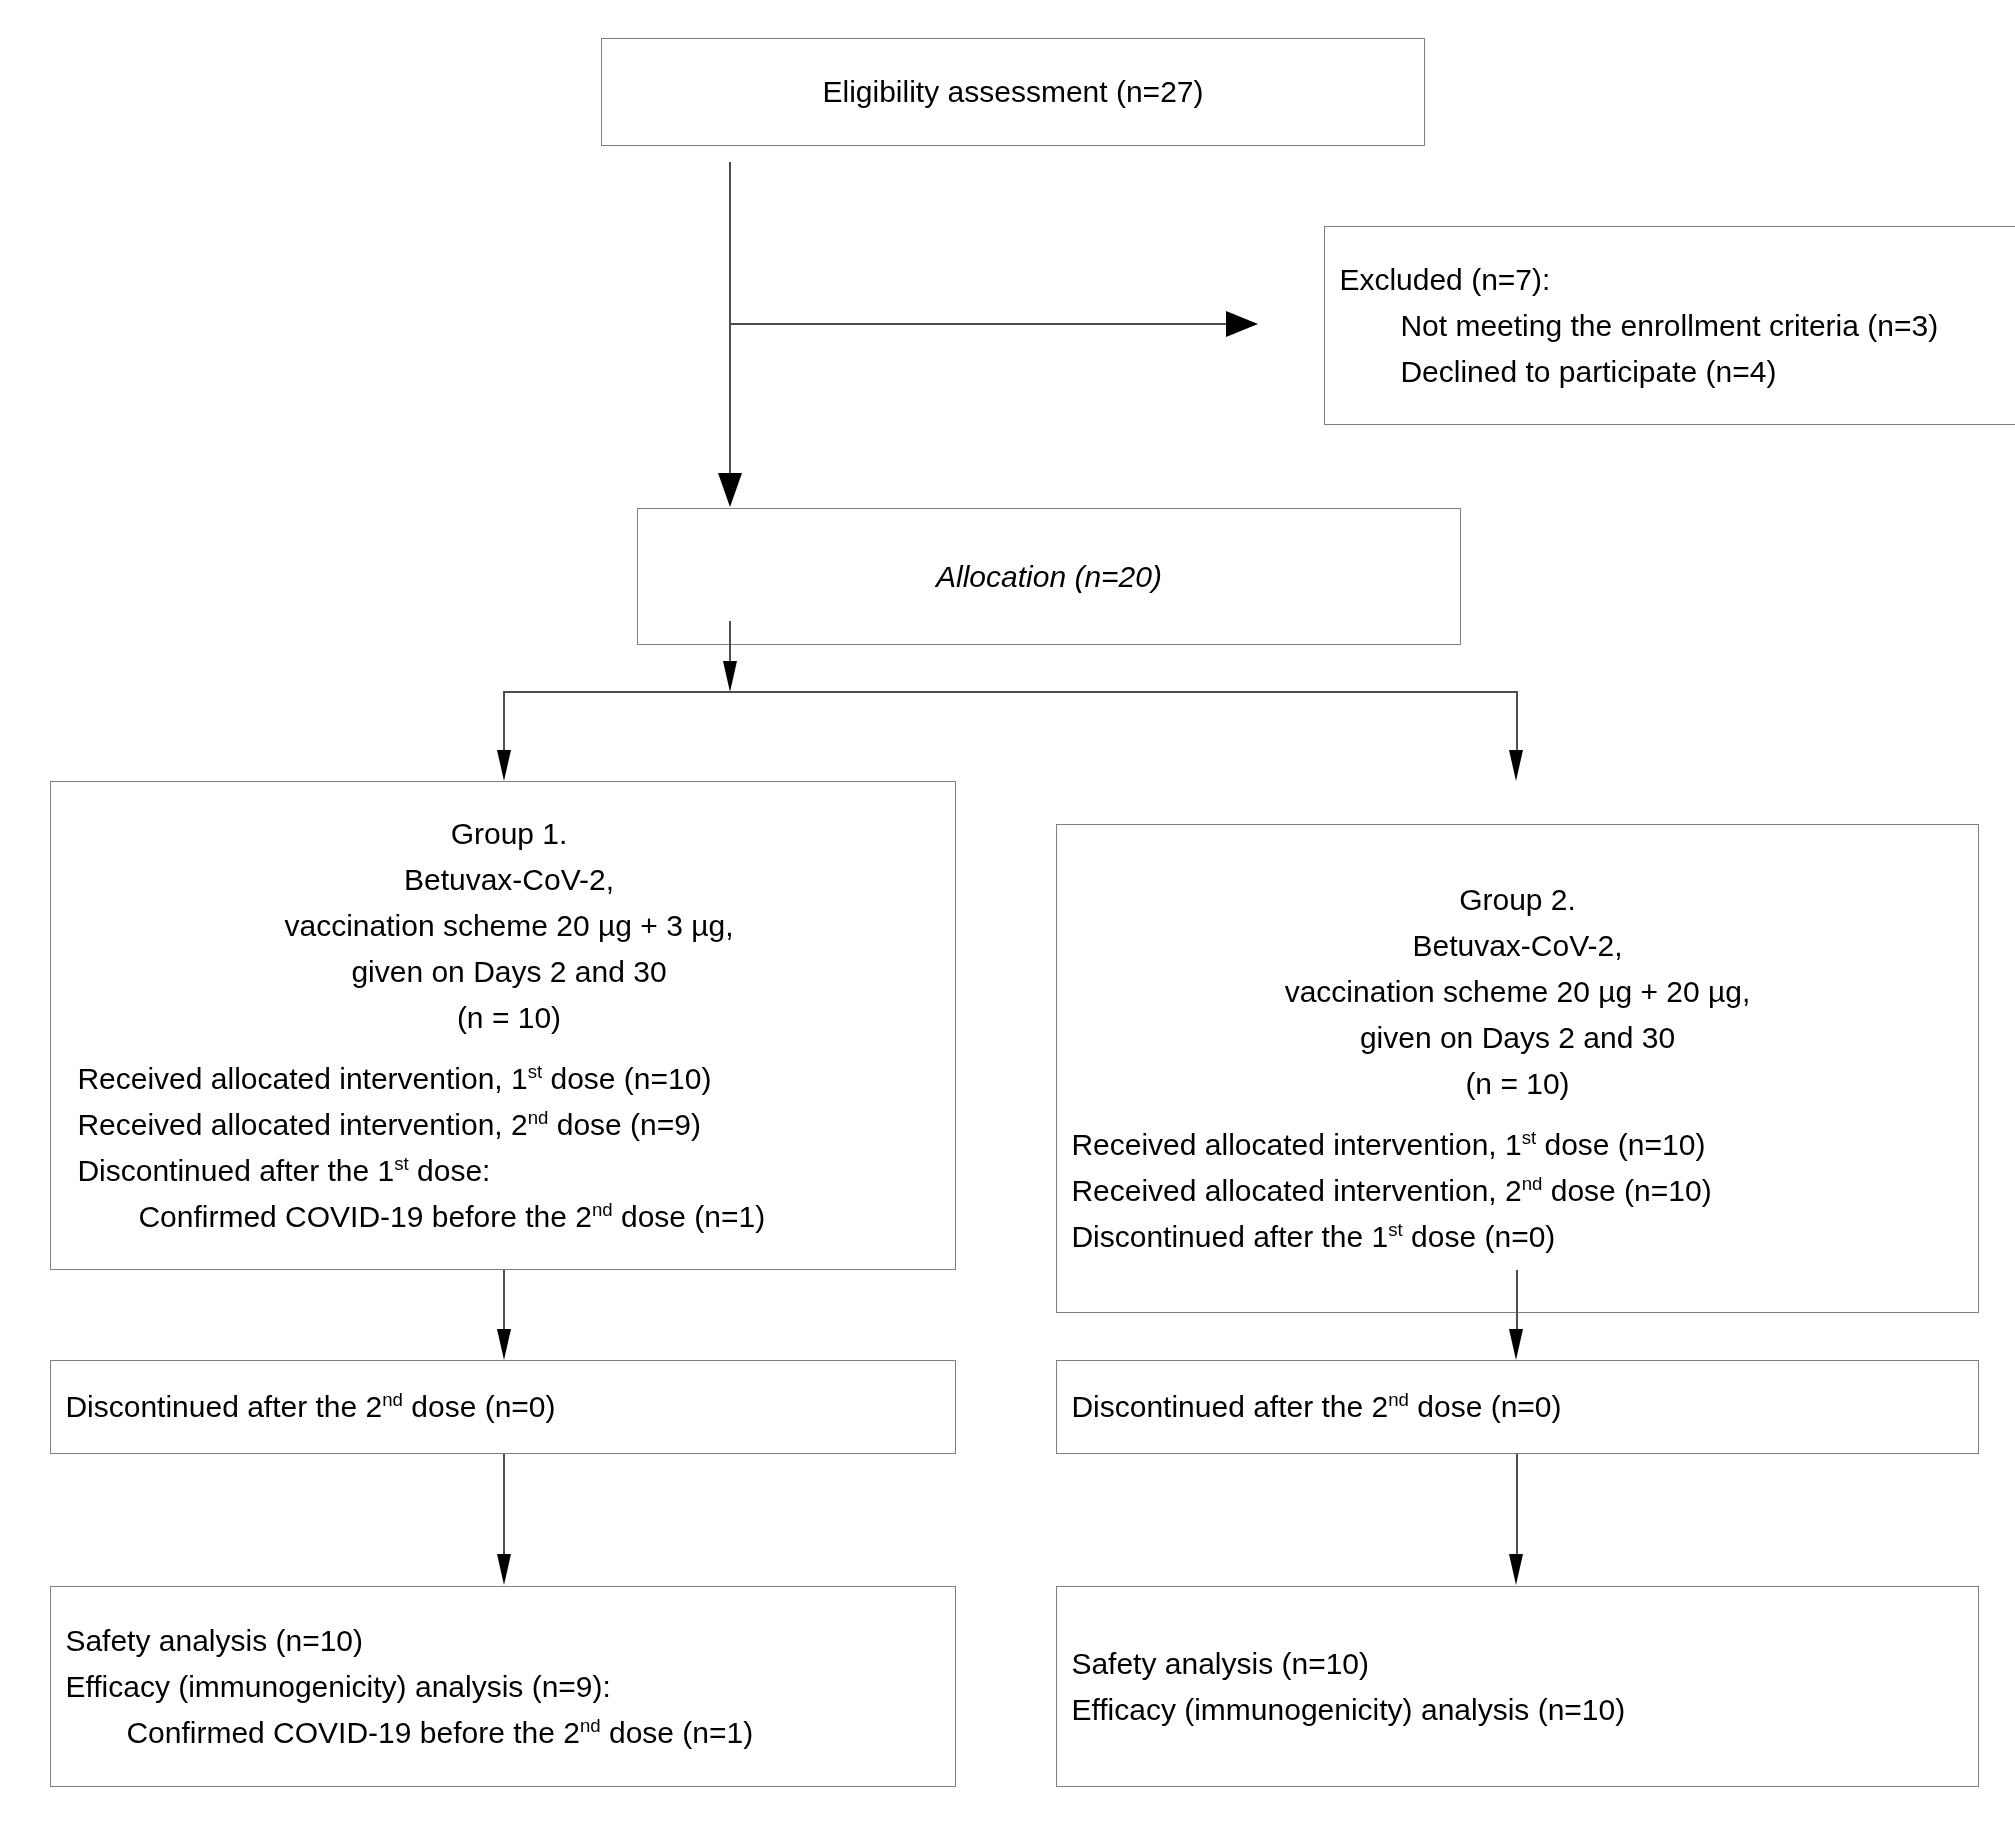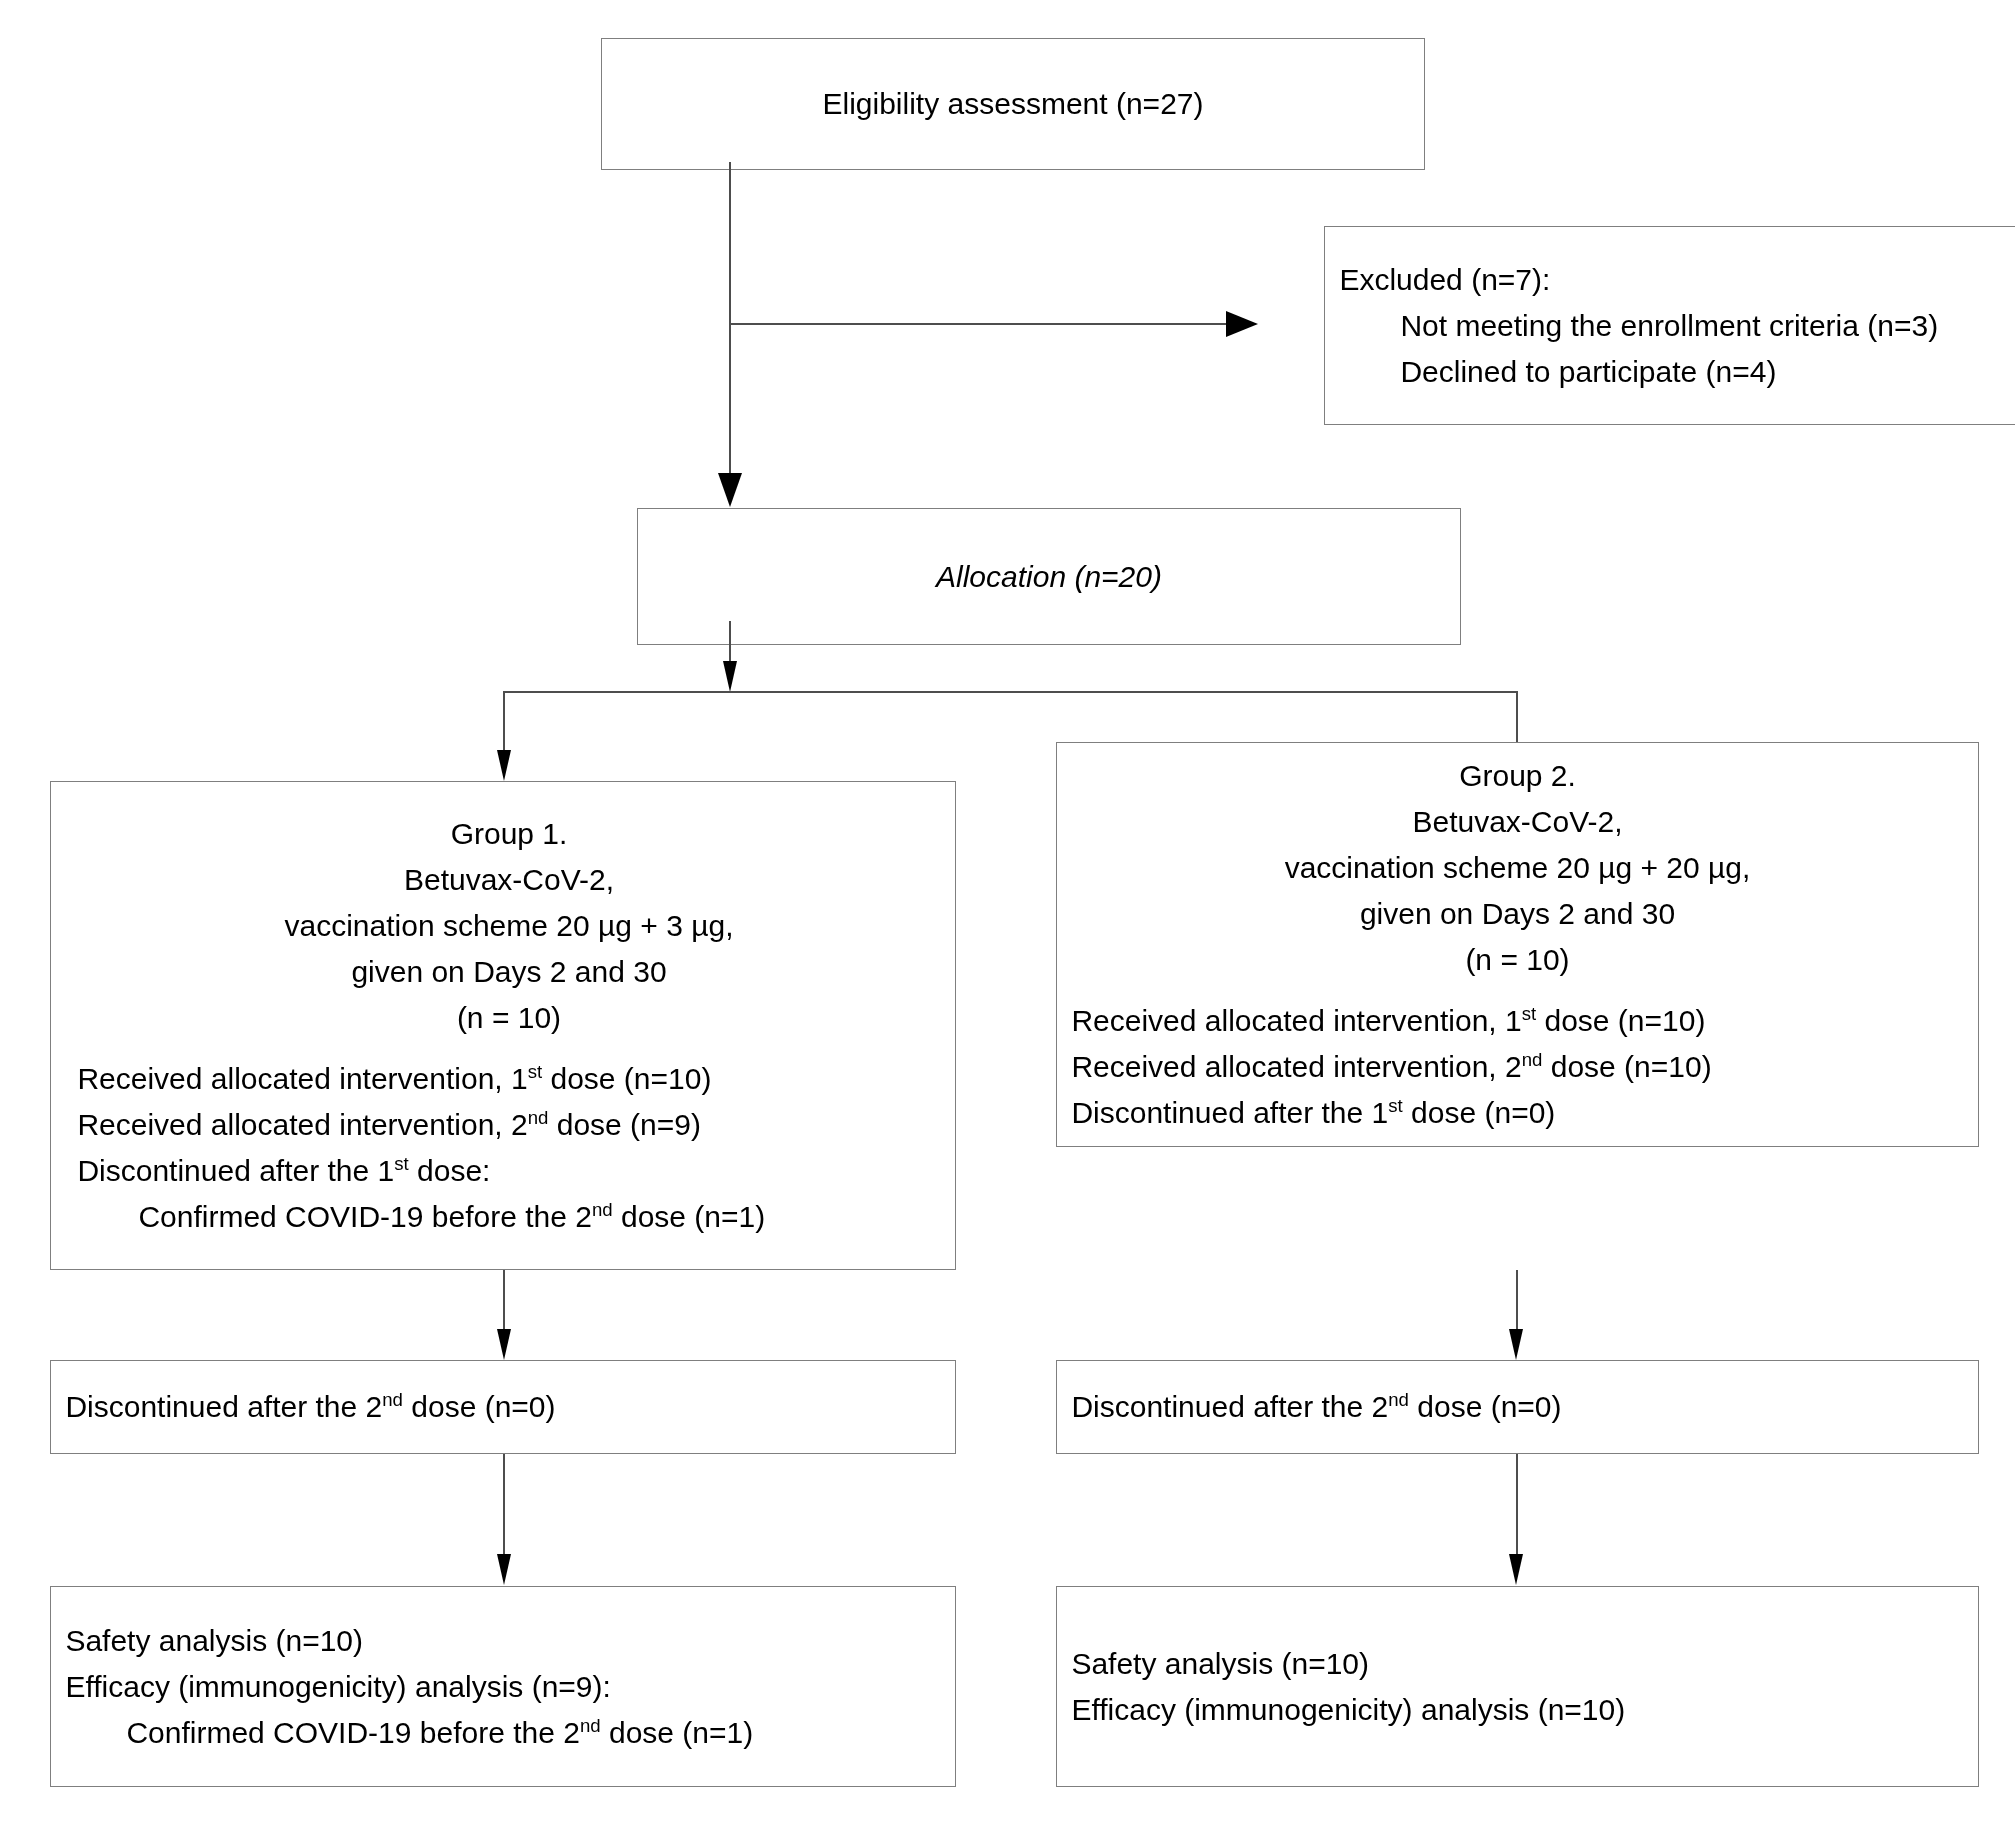--- a/index.html
+++ b/index.html
@@ -83,21 +83,21 @@
     line-height: 0;
   }
   .stack { width: 100%; }
   .gap-sm { height: 14.4px; }
 </style>
 </head>
 <body>
 
 <div id="canvas">
 
-  <div class="box box-center" style="left:601px; top:38px; width:824px; height:132px;">
+  <div class="box box-center" style="left:601px; top:38px; width:824px; height:108px;">
     <span class="txt f-main">Eligibility assessment (n=27)</span>
   </div>
 
   <div class="line vline" style="left:729px; top:162px; width:2.2px; height:325px;"></div>
   <div class="arrow-down" style="left:718px; top:473px;"></div>
 
   <div class="line hline" style="left:730px; top:323px; width:498px; height:2.2px;"></div>
   <div class="arrow-right" style="left:1226px; top:311px;"></div>
 
   <div class="box box-left" style="left:1324px; top:226px; width:720px; height:199px; padding-left:14.4px;">
@@ -128,21 +128,21 @@
     </div>
     <div class="gap-sm"></div>
     <div class="stack pad-l">
         <span class="txt f-body" style="display: block;">Received allocated intervention, 1<sup>st</sup> dose (n=10)</span>
         <span class="txt f-body" style="display: block;">Received allocated intervention, 2<sup>nd</sup> dose (n=9)</span>
         <span class="txt f-body" style="display: block;">Discontinued after the 1<sup>st</sup> dose:</span>
         <span class="txt f-body indent-1" style="display: block;">Confirmed COVID-19 before the 2<sup>nd</sup> dose (n=1)</span>
       </div>
   </div>
 
-  <div class="box box-left" style="left:1056px; top:742px; width:923px; height:405px;">
+  <div class="box box-left" style="left:1056px; top:824px; width:923px; height:489px;">
     <div class="stack" style="text-align:center;">
       <span class="txt f-body" style="display:block;">Group 2.</span>
       <span class="txt f-body" style="display:block;">Betuvax-CoV-2,</span>
       <span class="txt f-body" style="display:block;">vaccination scheme 20 µg + 20 µg,</span>
       <span class="txt f-body" style="display:block;">given on Days 2 and 30</span>
       <span class="txt f-body" style="display:block;">(n = 10)</span>
     </div>
     <div class="gap-sm"></div>
     <div class="stack pad-l">
         <span class="txt f-body" style="display: block;">Received allocated intervention, 1<sup>st</sup> dose (n=10)</span>

